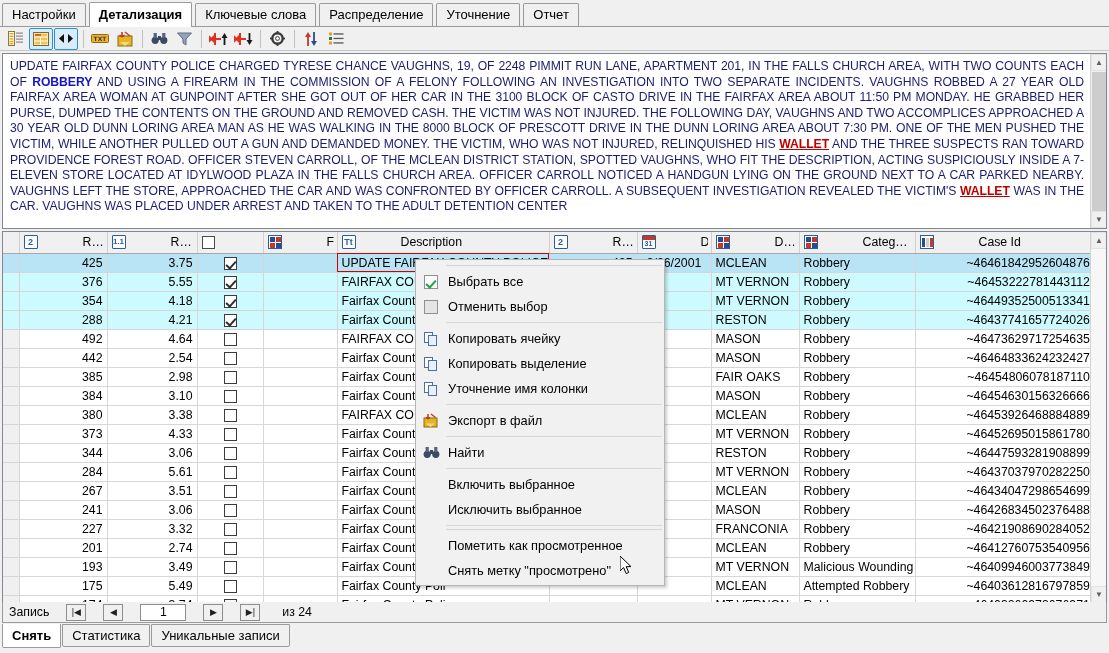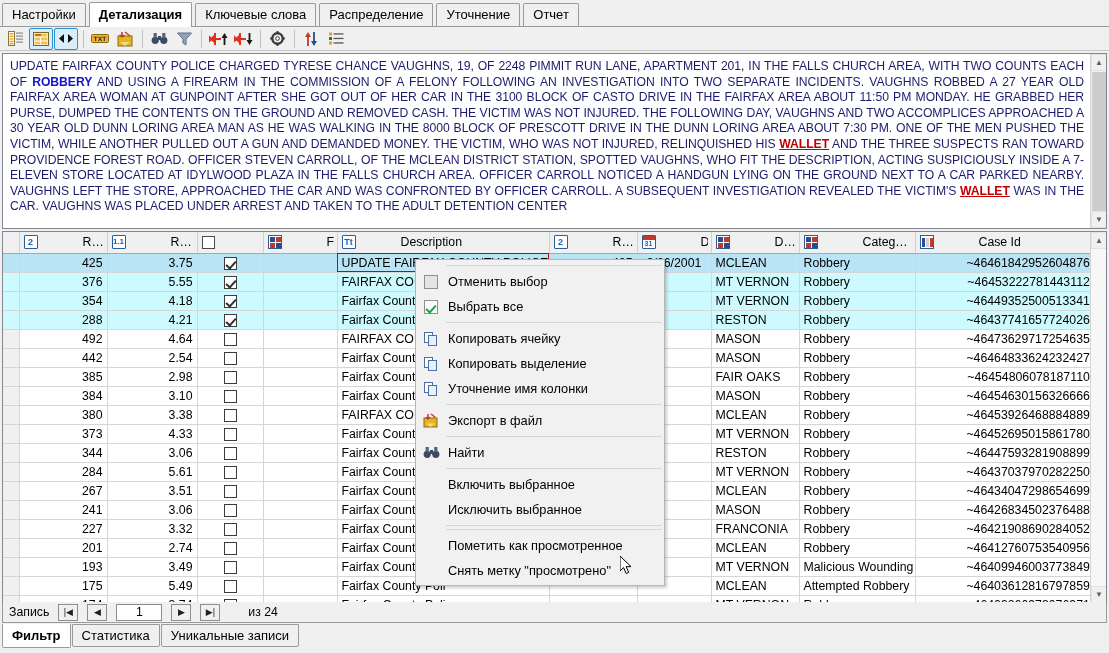--- a/index.html
+++ b/index.html
@@ -173,21 +173,21 @@
   .ghscroll {
     position: absolute; left: 0; right: 16px; bottom: 0; height: 16px;
     background: #f0f0f0; border-top: 1px solid #d4d4d4;
   }
   .gh-thumb { position: absolute; top: 1px; height: 14px; background: #cdcdcd; }
 
   
   .recordbar {
     position: absolute; left: 2px; top: 602px; width: 1105px; height: 21px;
     background: #f0f0f0; border: 1px solid #9a9a9a; border-top: none;
-    display: flex; align-items: center; gap: 9px; padding-left: 6px;
+    display: flex; align-items: center; gap: 17px; padding-left: 6px;
     font-size: 12.3px;
   }
   .navbtn {
     width: 20px; height: 17px; border: 1px solid #8d8d8d; background: #f0f0f0;
     display: flex; align-items: center; justify-content: center;
     font-size: 9px; color: #202020; cursor: default;
   }
   .navinput {
     width: 46px; height: 17px; border: 1px solid #8d8d8d; background: #fff;
     text-align: center; font-size: 12.3px; line-height: 15px;
@@ -753,29 +753,29 @@
     </div>
     <div class="ghscroll">
       <div class="gh-thumb" style="left:296px; width:94px;"></div>
     </div>
   </div>
 
   <div class="ctxmenu" id="ctxmenu">
       <div class="ctxsep"></div>
       <div class="ctxitem">
         <span class="ctxicon">
+          <span class="mini-check"></span>
+        </span>
+        <span class="ctxlabel">Выбрать все</span>
+      </div>
+      <div class="ctxitem">
+        <span class="ctxicon">
           <span class="mini-empty"></span>
         </span>
         <span class="ctxlabel">Отменить выбор</span>
-      </div>
-      <div class="ctxitem">
-        <span class="ctxicon">
-          <span class="mini-check"></span>
-        </span>
-        <span class="ctxlabel">Выбрать все</span>
       </div>
       <div class="ctxsep"></div>
       <div class="ctxitem">
         <span class="ctxicon">
           <span class="mini-copy">
             <i></i>
             <i></i>
           </span>
         </span>
         <span class="ctxlabel">Копировать ячейку</span>
@@ -848,22 +848,22 @@
     <polygon points="0,0 0,15 3.6,11.6 6.2,17.6 8.7,16.4 6.2,10.7 11,10.6" fill="#fff" stroke="#000" stroke-width="1"></polygon>
   </svg>
 
   <div class="recordbar">
     <span>Запись</span>
     <div class="navbtn">|◀</div>
     <div class="navbtn">◀</div>
     <div class="navinput">1</div>
     <div class="navbtn">▶</div>
     <div class="navbtn">▶|</div>
-    <span style="margin-left:19px;">из 24</span>
+    <span style="margin-left:5px;">из 24</span>
   </div>
 
   <div class="bottomtabs" id="bottomtabs">
-      <div class="btab active"><span>Фильтр</span></div>
+      <div class="btab active"><span>Снять</span></div>
       <div class="btab"><span>Статистика</span></div>
       <div class="btab"><span>Уникальные записи</span></div>
     </div>
 
 </div>
 
 </body></html>

